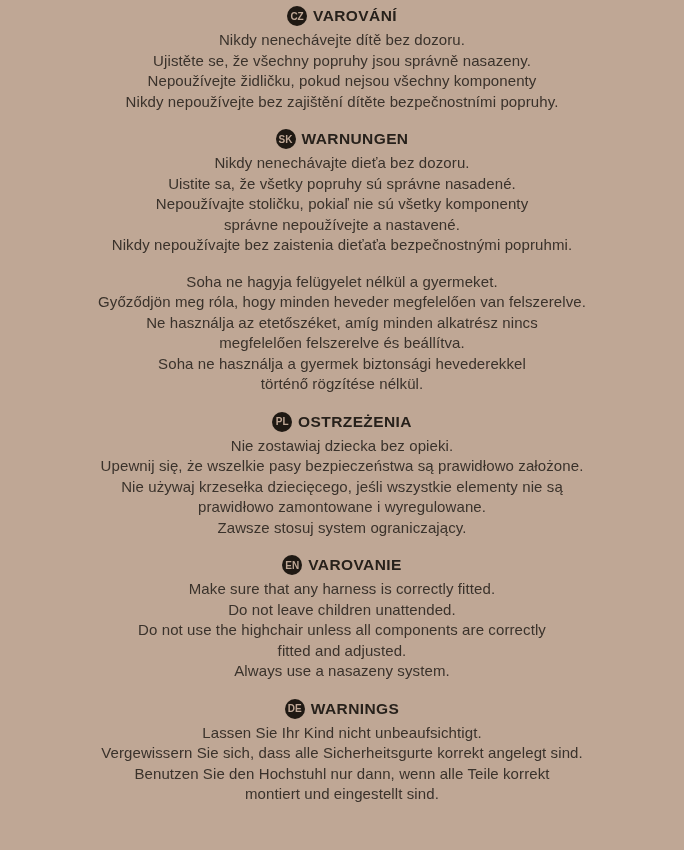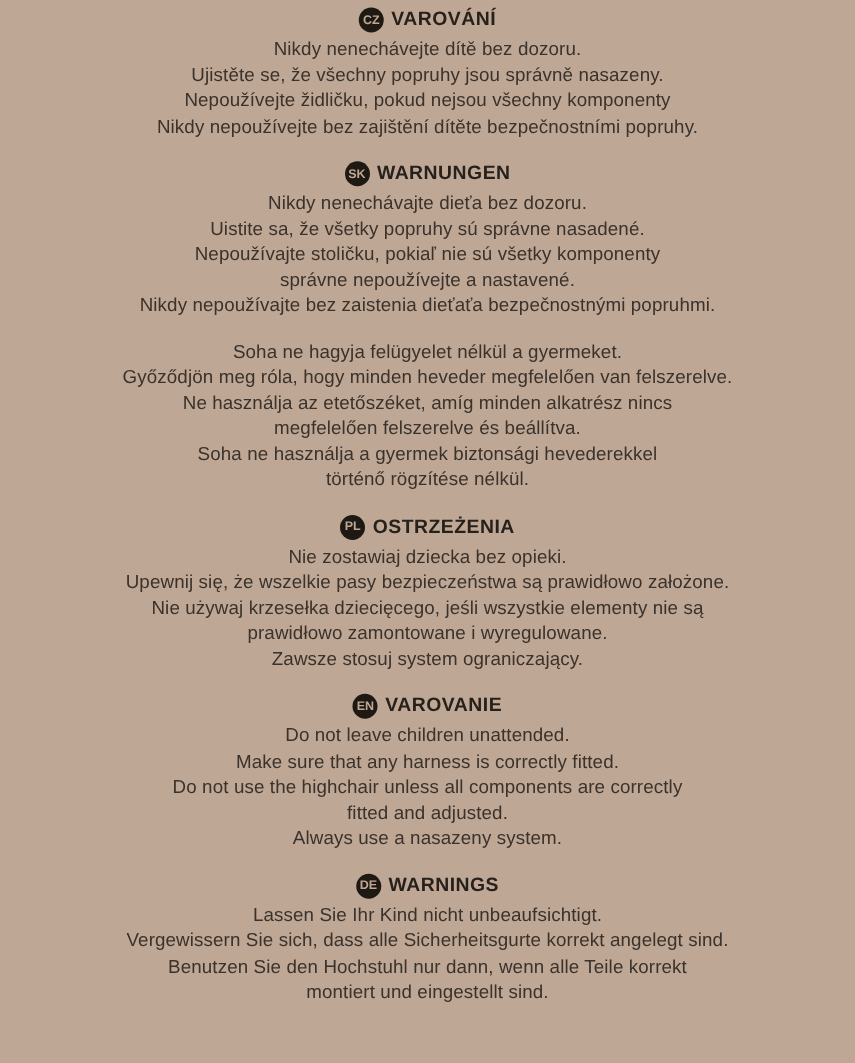--- a/index.html
+++ b/index.html
@@ -112,22 +112,22 @@
     <div class="line">Nie używaj krzesełka dziecięcego, jeśli wszystkie elementy nie są</div>
     <div class="line">prawidłowo zamontowane i wyregulowane.</div>
     <div class="line">Zawsze stosuj system ograniczający.</div>
   </div>
 
   <div class="section">
     <div class="header">
       <span class="badge">EN</span>
       <span class="title">VAROVANIE</span>
     </div>
+    <div class="line">Make sure that any harness is correctly fitted.</div>
     <div class="line">Do not leave children unattended.</div>
-    <div class="line">Make sure that any harness is correctly fitted.</div>
     <div class="line">Do not use the highchair unless all components are correctly</div>
     <div class="line">fitted and adjusted.</div>
     <div class="line">Always use a nasazeny system.</div>
   </div>
 
   <div class="section">
     <div class="header">
       <span class="badge">DE</span>
       <span class="title">WARNINGS</span>
     </div>

